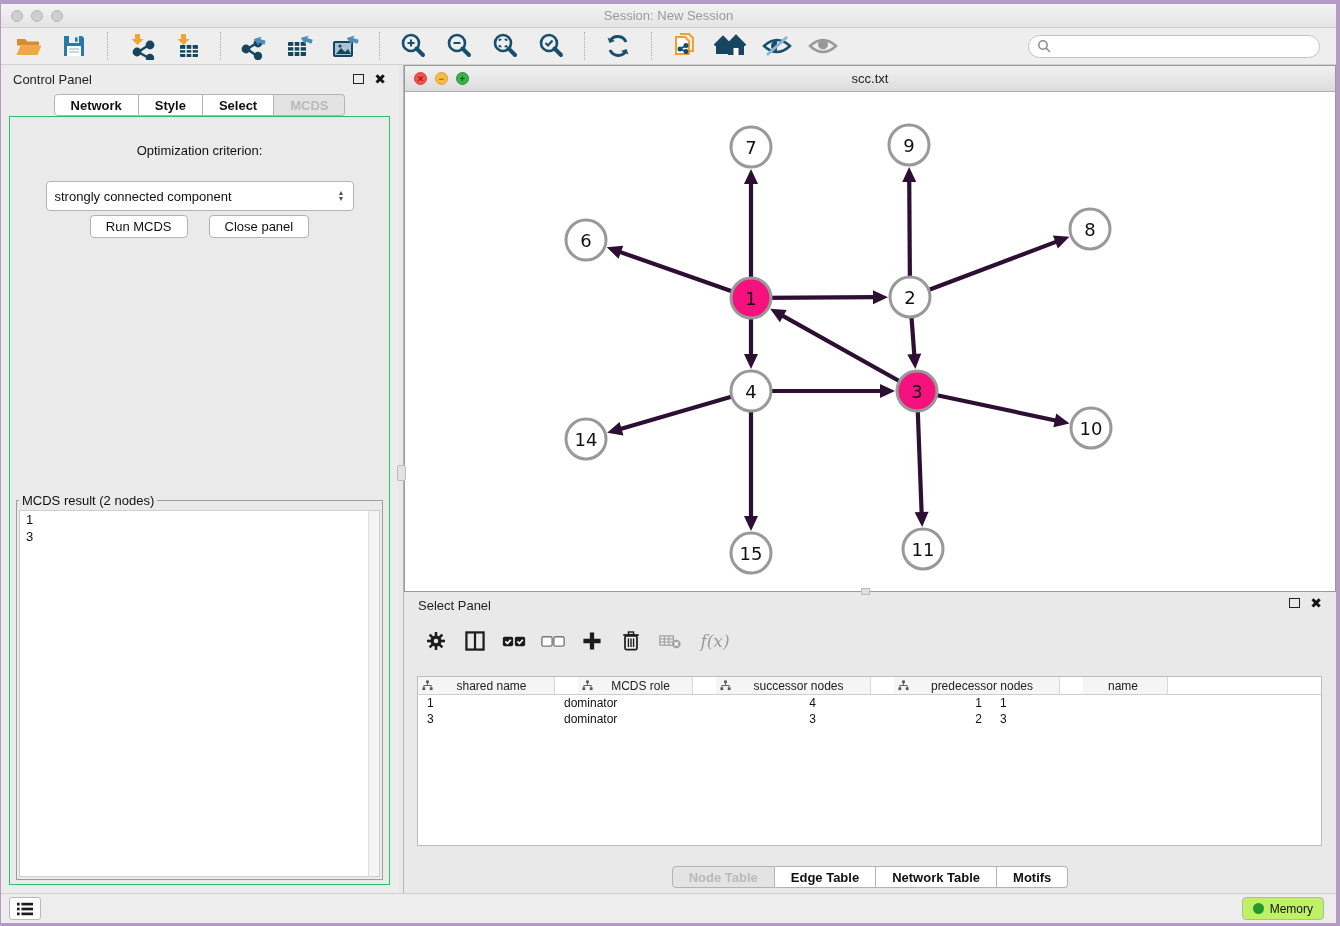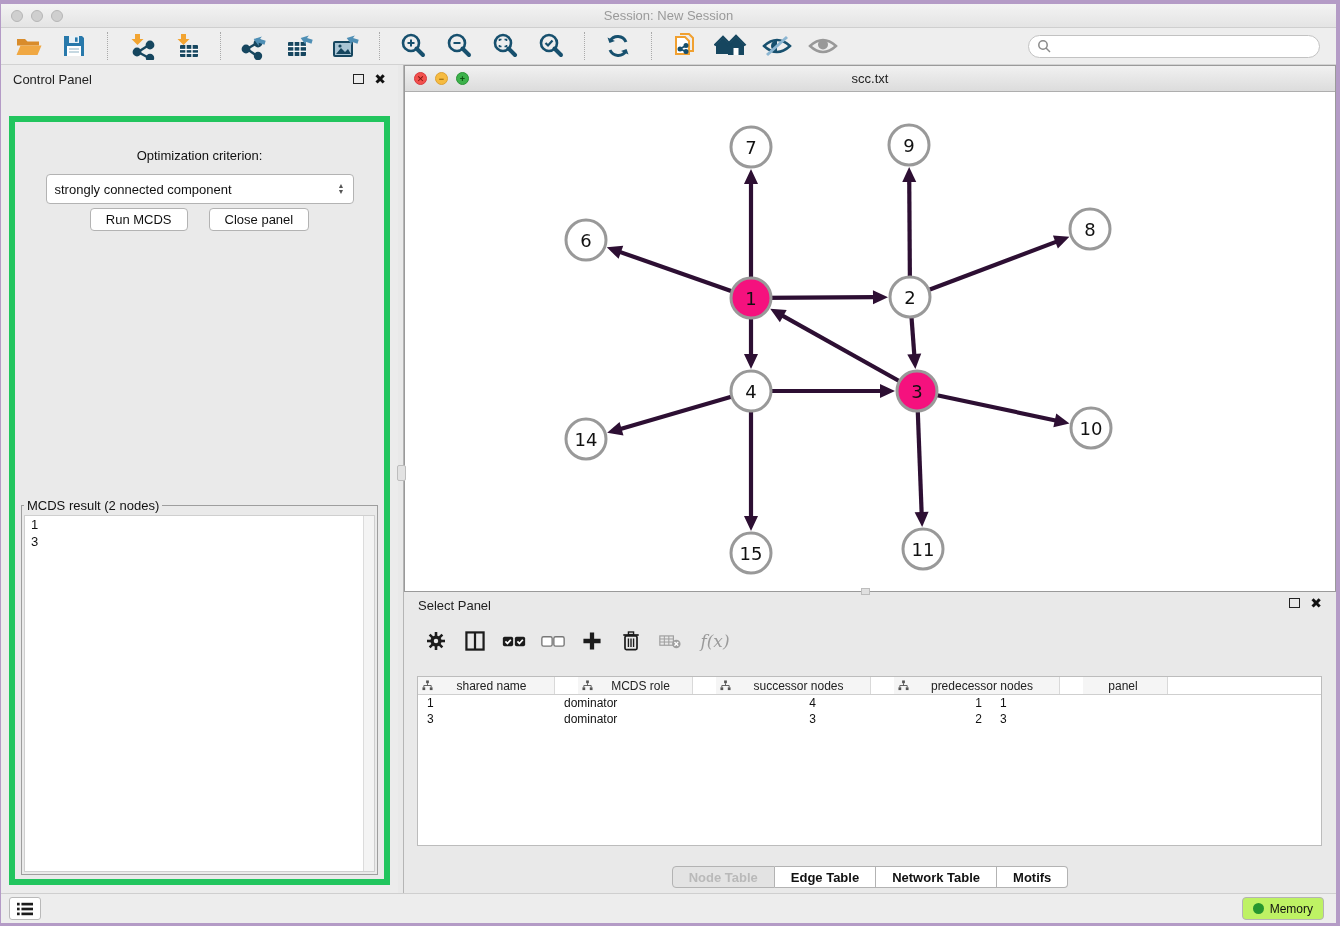--- a/index.html
+++ b/index.html
@@ -35,23 +35,23 @@
   .panel-title { font-size:13px; color:#222; }
   .win-btns { margin-left:auto; display:flex; gap:10px; align-items:center; }
   .float-icon { width:11px; height:10px; border:1.5px solid #222; display:inline-block; }
   .close-x { font-size:14px; font-weight:bold; color:#111; line-height:10px; }
   .cp-tabs { position:absolute; top:29px; left:0; right:0; display:flex; justify-content:center; z-index:3; }
   .seg-tab { height:22px; padding:0 16px; background:#fff; border:1px solid #b3b3b3; border-left-width:0;
              font-size:13px; font-weight:600; color:#111; display:flex; align-items:center; cursor:pointer; }
   .seg-tab:first-child { border-left-width:1px; border-radius:4px 0 0 4px; }
   .seg-tab:last-child { border-radius:0 4px 4px 0; }
   .seg-tab.active { background:#e3e3e3; color:#b9b9b9; }
-  .cp-body { position:absolute; left:8px; right:8px; top:51px; bottom:8px; background:#eaeaea; border:6px solid #22c55e; }
+  .cp-body { position:absolute; left:8px; right:8px; top:51px; bottom:8px; background:#eaeaea; border:1px solid #22c55e; }
   .opt-label { margin-top:26px; text-align:center; font-size:13px; color:#111; }
-  .criterion { margin:11px auto 0; width:308px; height:17px; background:#fff; border:1px solid #b3b3b3; border-radius:4px;
+  .criterion { margin:23px auto 0; width:308px; height:17px; background:#fff; border:1px solid #b3b3b3; border-radius:4px;
                display:flex; align-items:center; padding:14px 8px; font-size:13px; color:#111; cursor:pointer; }
   .criterion .stepper { margin-left:auto; display:flex; flex-direction:column; line-height:6px; font-size:7px; color:#555; }
   .cp-buttons { display:flex; justify-content:center; gap:21px; margin-top:4px; }
   .mac-btn { height:23px; padding:0 15px; background:#fff; border:1px solid #b3b3b3; border-radius:4px;
              font-size:13px; color:#111; font-family:inherit; cursor:pointer; }
   .mcds-result { position:absolute; left:6px; right:6px; top:376px; bottom:4px; border:1px solid #9e9e9e; margin:0 0; }
   .mcds-result legend { font-size:13px; color:#111; padding:0 3px; margin-left:2px; }
   .result-box { position:absolute; left:2px; right:2px; top:2px; bottom:2px; background:#fff; border:1px solid #cfcfcf; overflow:hidden; }
   .result-line { font-size:13px; color:#111; padding:0 6px; line-height:17px; }
   .result-scroll { position:absolute; right:0; top:0; bottom:0; width:11px; background:#f4f4f4; border-left:1px solid #dcdcdc; }
@@ -271,20 +271,26 @@
   <div class="main">
 
     <div class="control-panel">
       <div class="cp-header">
         <span class="panel-title">Control Panel</span>
         <span class="win-btns">
           <span class="float-icon"></span>
           <span class="close-x">✖</span>
         </span>
       </div>
+      <div class="cp-tabs">
+          <div class="seg-tab">Network</div>
+          <div class="seg-tab">Style</div>
+          <div class="seg-tab">Select</div>
+          <div class="seg-tab active">MCDS</div>
+        </div>
       <div class="cp-body">
         <div class="opt-label">Optimization criterion:</div>
         <div class="criterion">
           <span>strongly connected component</span>
           <span class="stepper">
               <span>▲</span>
               <span>▼</span>
             </span>
         </div>
         <div class="cp-buttons">
@@ -517,21 +523,21 @@
                   <g fill="#555">
                     <rect x="4.5" y="0.5" width="3" height="3"></rect>
                     <rect x="0.5" y="8" width="3" height="3"></rect>
                     <rect x="8.5" y="8" width="3" height="3"></rect>
                   </g>
                   <path d="M6 3.5v2.5M2 8V6h8v2" fill="none" stroke="#555" stroke-width="1"></path>
                 </svg>
                 <span class="th-label">predecessor nodes</span>
               </div>
               <div class="th" style="width: 85px;">
-                <span class="th-label">panel</span>
+                <span class="th-label">name</span>
               </div>
             </div>
           <div id="table-body">
               <div class="trow">
                 <div class="td" style="width: 137px; text-align: left;">1</div>
                 <div class="td" style="width: 115px; text-align: left;">dominator</div>
                 <div class="td" style="width: 155px; text-align: right;">4</div>
                 <div class="td" style="width: 166px; text-align: right;">1</div>
                 <div class="td" style="width: 85px; text-align: left;">1</div>
               </div>

